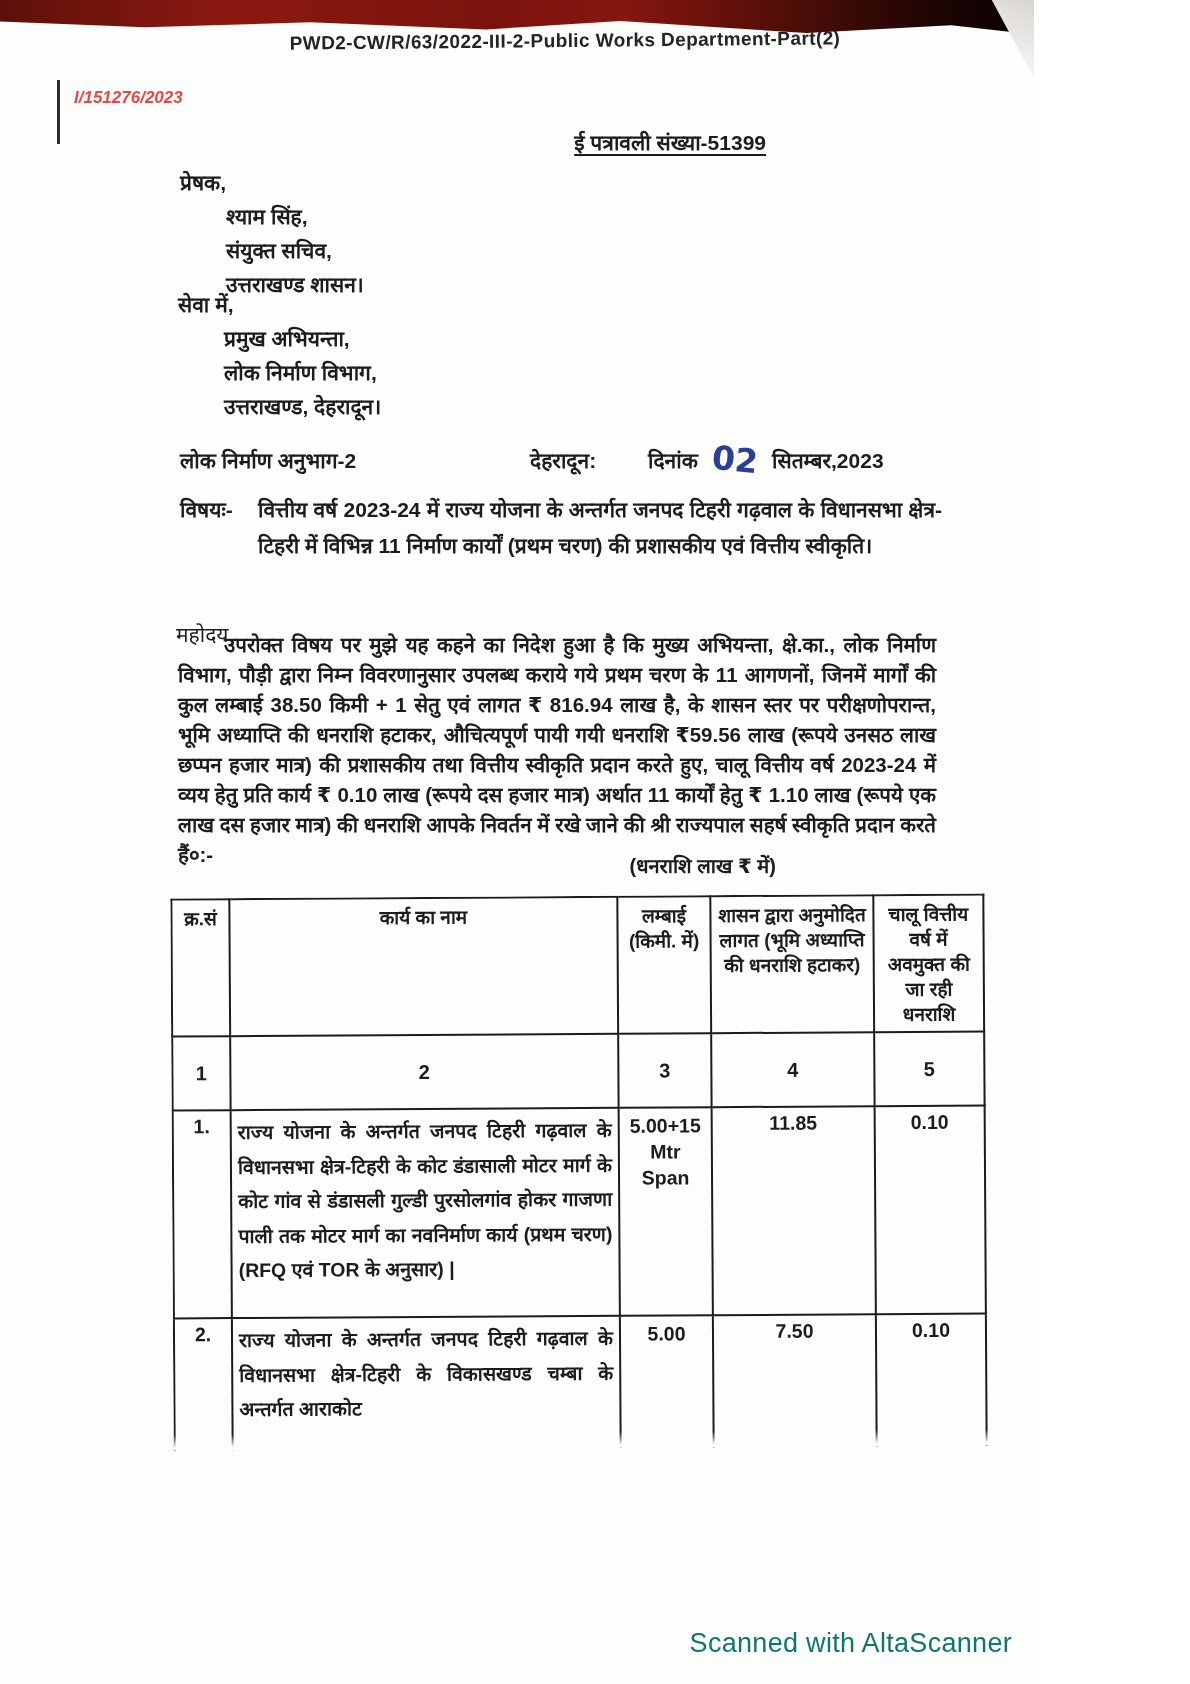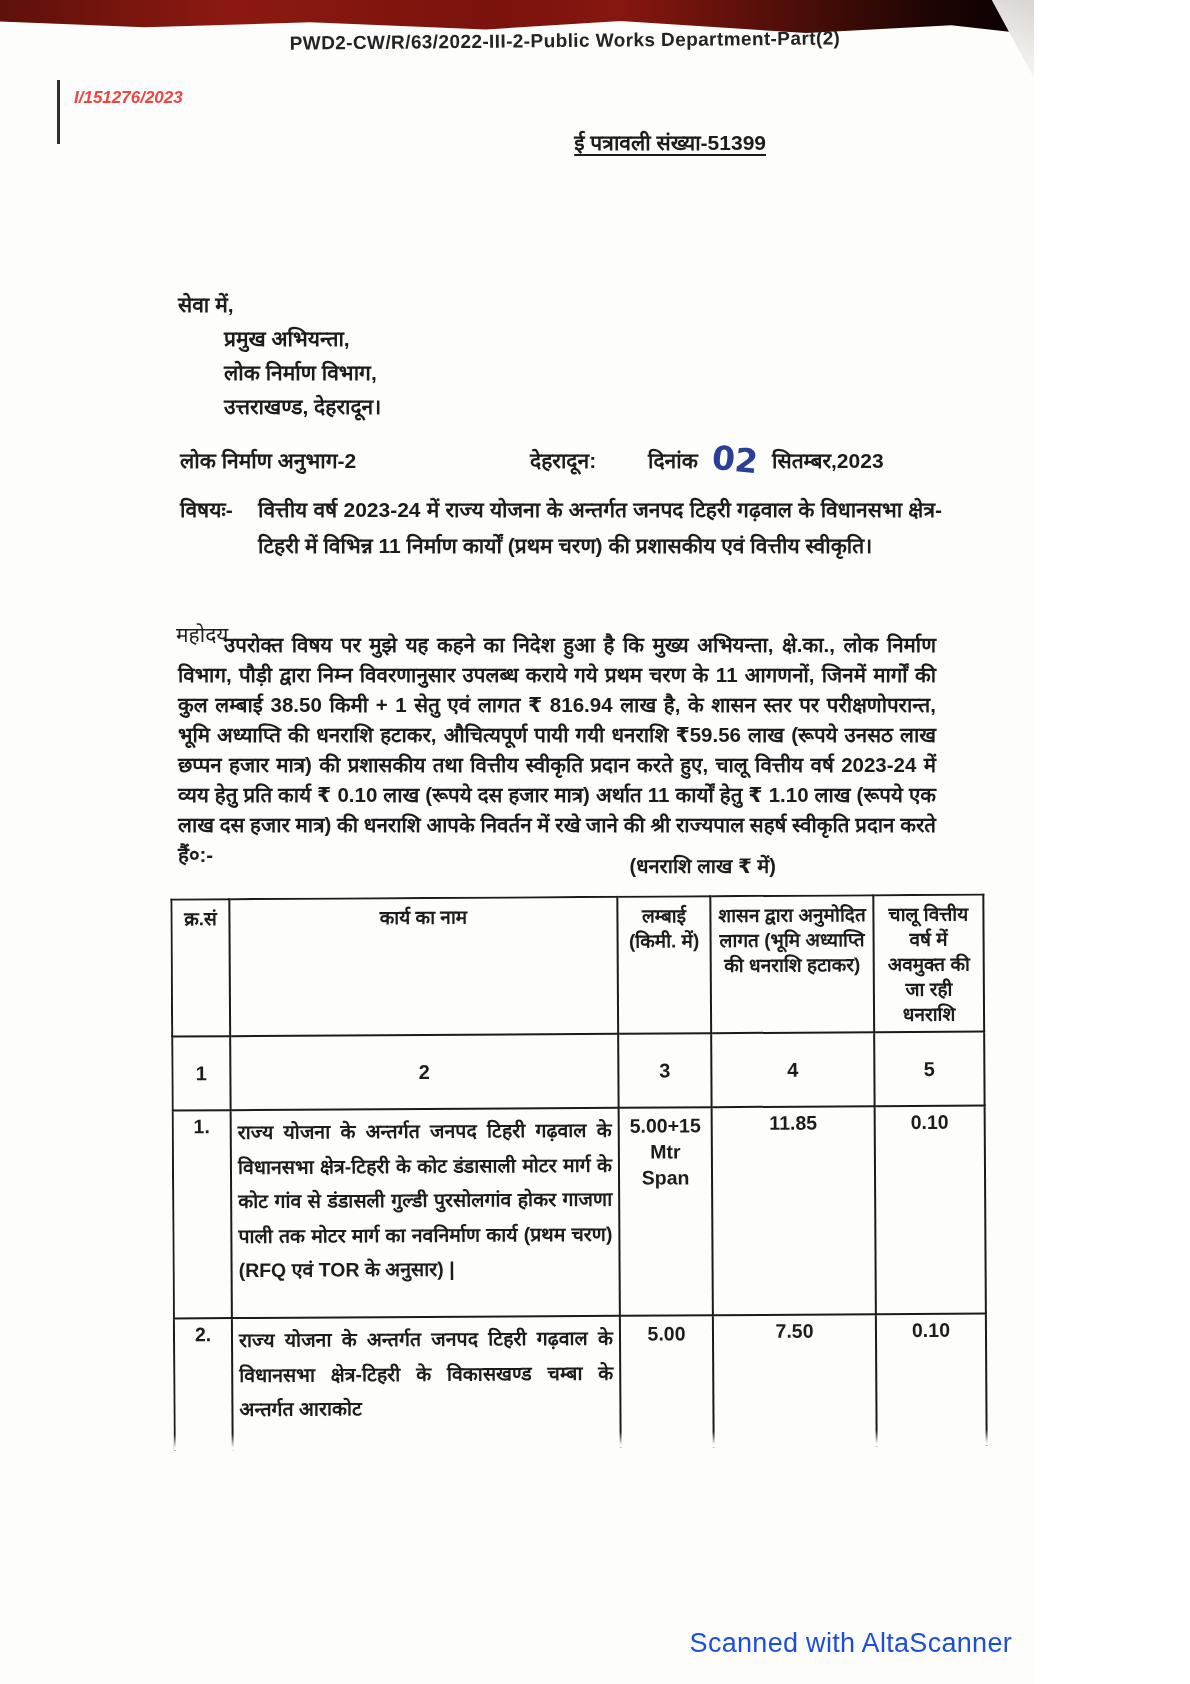--- a/index.html
+++ b/index.html
@@ -56,37 +56,43 @@
   tr.hrow td { height:128px; text-align:center; font-weight:700; font-size:19px; line-height:25px; padding-top:6px; }
   tr.nrow td { height:74px; text-align:center; vertical-align:middle; font-weight:700; font-size:20px; }
   tr.drow1 td { height:208px; }
   tr.drow2 td { height:190px; }
   td.c-sn { text-align:center; font-weight:700; padding-top:10px; }
   td.c-work { text-align:justify; line-height:34.5px; padding:2px 9px; }
   td.c-num { text-align:center; padding-top:12px; }
   td.c-len { text-align:center; padding-top:10px; line-height:26px; }
   .tablefade { position:absolute; left:0; bottom:0; width:100%; height:16px;
     background:linear-gradient(180deg,rgba(253,253,252,0) 0%,#fdfdfc 85%); }
-  .scanner-credit { position:absolute; top:1628px; right:22px; font-size:27px; color:#1d4ed8; letter-spacing:.3px; }
+  .scanner-credit { position:absolute; top:1628px; right:22px; font-size:27px; color:#0f766e; letter-spacing:.3px; }
 </style>
 </head>
 <body>
 
 <div class="page">
 
   <div class="scan-band"></div>
   <div class="corner-fold"></div>
 
   <div class="ref-header">PWD2-CW/R/63/2022-III-2-Public Works Department-Part(2)</div>
 
   <div class="file-no-bar"></div>
   <div class="file-no">I/151276/2023</div>
 
   <div class="efile">ई पत्रावली संख्या-51399</div>
 
+  <div class="blk" style="top:166px; left:180px;">
+    <div class="dev">प्रेषक,</div>
+    <div class="addr-indent b">श्याम सिंह,</div>
+    <div class="addr-indent dev">संयुक्त सचिव,</div>
+    <div class="addr-indent dev">उत्तराखण्ड शासन।</div>
+  </div>
 
   <div class="blk" style="top:288px; left:178px;">
     <div class="dev">सेवा में,</div>
     <div class="addr-indent b">प्रमुख अभियन्ता,</div>
     <div class="addr-indent dev">लोक निर्माण विभाग,</div>
     <div class="addr-indent dev">उत्तराखण्ड, देहरादून।</div>
   </div>
 
   <div class="dateline">
     <span class="sec">लोक निर्माण अनुभाग-2</span>

